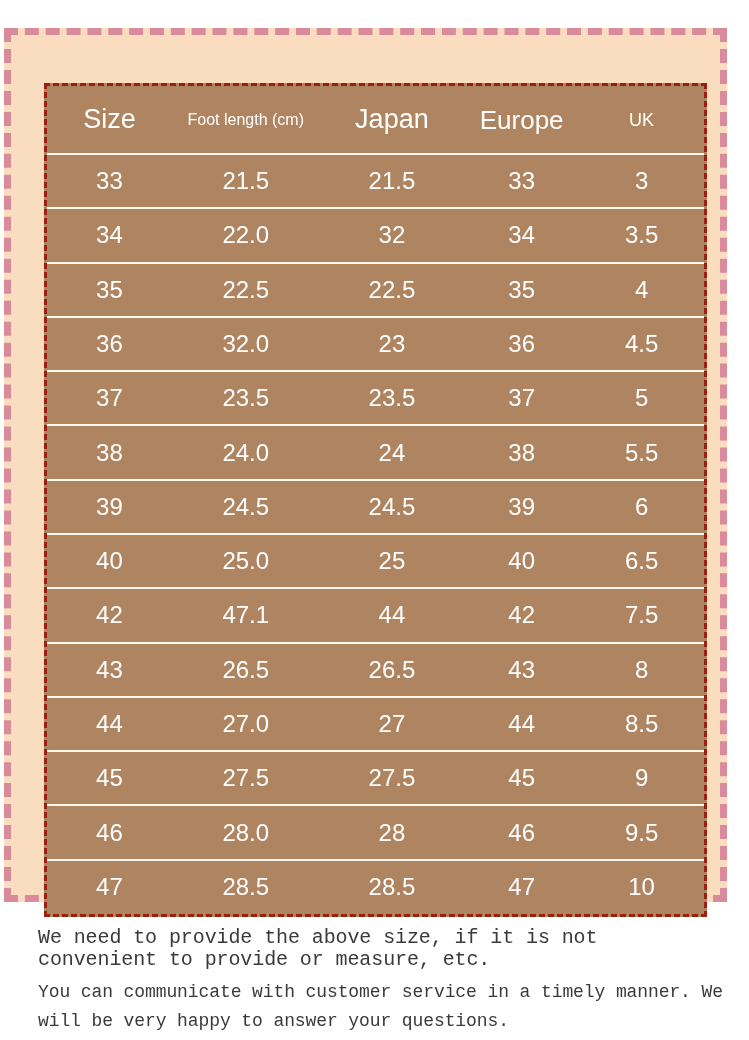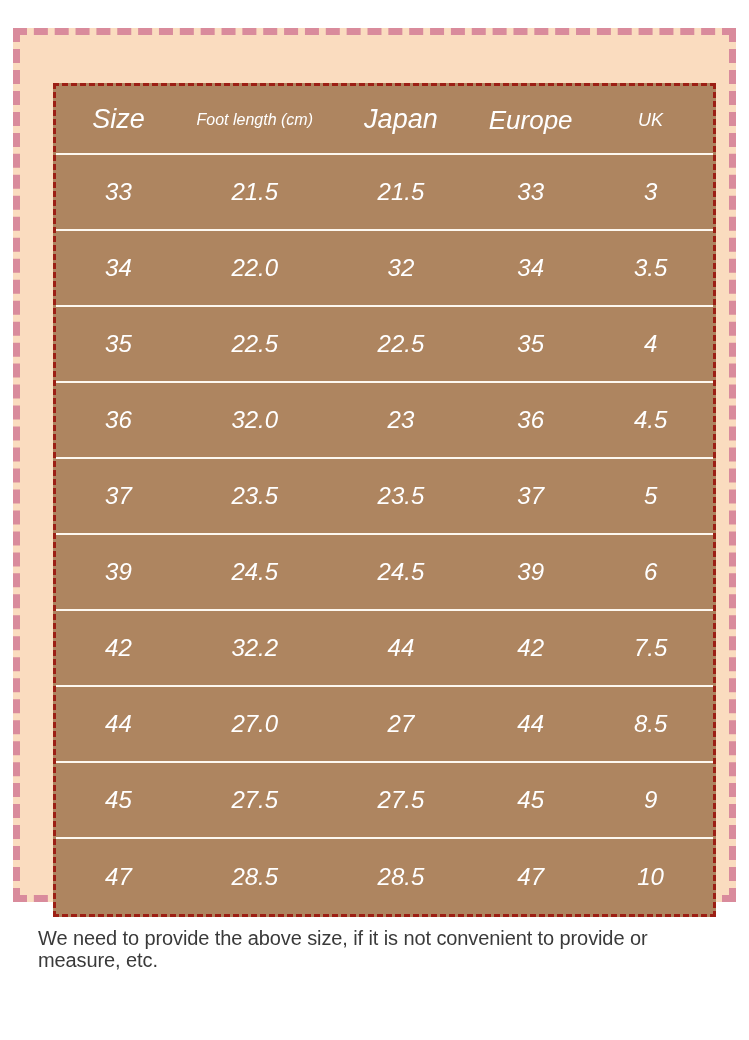--- a/index.html
+++ b/index.html
@@ -15,27 +15,26 @@
     position: relative;
     width: 749px;
     height: 1040px;
     background: #ffffff;
     overflow: hidden;
   }
 
   
   .outer-frame {
     position: absolute;
-    left: 13px;
+    left: 4px;
     top: 28px;
     width: 723px;
     height: 874px;
     border: 7px dashed #d98b9c;
     background: #fadcbf;
-    font-style: italic;
   }
 
   
   .inner-frame {
     position: absolute;
     left: 33px;
     top: 48px;
     width: 663px;
     height: 834px;
     border: 3px dashed #9c1f14;
@@ -103,20 +102,21 @@
   .sep-inset-left  { left: 0; }
   .sep-inset-right { right: 0; }
 
   
   .notes {
     position: absolute;
     left: 38px;
     top: 927px;
     width: 690px;
     color: #3a3a3a;
+    font-family: Liberation Mono, monospace;
   }
   .note-primary {
     font-size: 20px;
     line-height: 1.12;
     letter-spacing: -0.1px;
   }
   .note-secondary {
     font-size: 18px;
     line-height: 1.65;
     margin-top: 6px;
@@ -178,57 +178,86 @@
               <td style="position: relative;">4.5<span class="sep-inset-right"></span></td>
             </tr>
             <tr>
               <td>37<span class="sep-inset-left"></span></td>
               <td>23.5</td>
               <td>23.5</td>
               <td>37</td>
               <td style="position: relative;">5<span class="sep-inset-right"></span></td>
             </tr>
             <tr>
+              <td>38<span class="sep-inset-left"></span></td>
+              <td>24.0</td>
+              <td>24</td>
+              <td>38</td>
+              <td style="position: relative;">5.5<span class="sep-inset-right"></span></td>
+            </tr>
+            <tr>
               <td>39<span class="sep-inset-left"></span></td>
               <td>24.5</td>
               <td>24.5</td>
               <td>39</td>
               <td style="position: relative;">6<span class="sep-inset-right"></span></td>
             </tr>
             <tr>
+              <td>40<span class="sep-inset-left"></span></td>
+              <td>25.0</td>
+              <td>25</td>
+              <td>40</td>
+              <td style="position: relative;">6.5<span class="sep-inset-right"></span></td>
+            </tr>
+            <tr>
               <td>42<span class="sep-inset-left"></span></td>
-              <td>32.2</td>
+              <td>47.1</td>
               <td>44</td>
               <td>42</td>
               <td style="position: relative;">7.5<span class="sep-inset-right"></span></td>
+            </tr>
+            <tr>
+              <td>43<span class="sep-inset-left"></span></td>
+              <td>26.5</td>
+              <td>26.5</td>
+              <td>43</td>
+              <td style="position: relative;">8<span class="sep-inset-right"></span></td>
             </tr>
             <tr>
               <td>44<span class="sep-inset-left"></span></td>
               <td>27.0</td>
               <td>27</td>
               <td>44</td>
               <td style="position: relative;">8.5<span class="sep-inset-right"></span></td>
             </tr>
             <tr>
               <td>45<span class="sep-inset-left"></span></td>
               <td>27.5</td>
               <td>27.5</td>
               <td>45</td>
               <td style="position: relative;">9<span class="sep-inset-right"></span></td>
             </tr>
             <tr>
+              <td>46<span class="sep-inset-left"></span></td>
+              <td>28.0</td>
+              <td>28</td>
+              <td>46</td>
+              <td style="position: relative;">9.5<span class="sep-inset-right"></span></td>
+            </tr>
+            <tr>
               <td>47<span class="sep-inset-left"></span></td>
               <td>28.5</td>
               <td>28.5</td>
               <td>47</td>
               <td style="position: relative;">10<span class="sep-inset-right"></span></td>
             </tr>
           </tbody>
       </table>
 
     </div>
   </div>
 
   <div class="notes">
     <p class="note-primary">We need to provide the above size, if it is not convenient to provide or measure, etc.</p>
+    <p class="note-secondary">You can communicate with customer service in a timely manner. We will be very happy to answer your questions.</p>
   </div>
 
 </div>
 
 </body></html>

